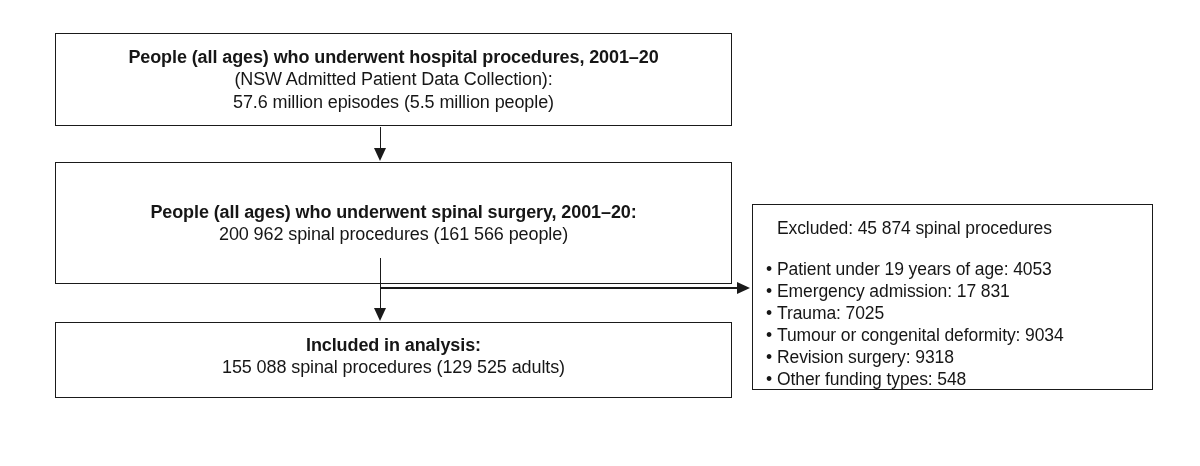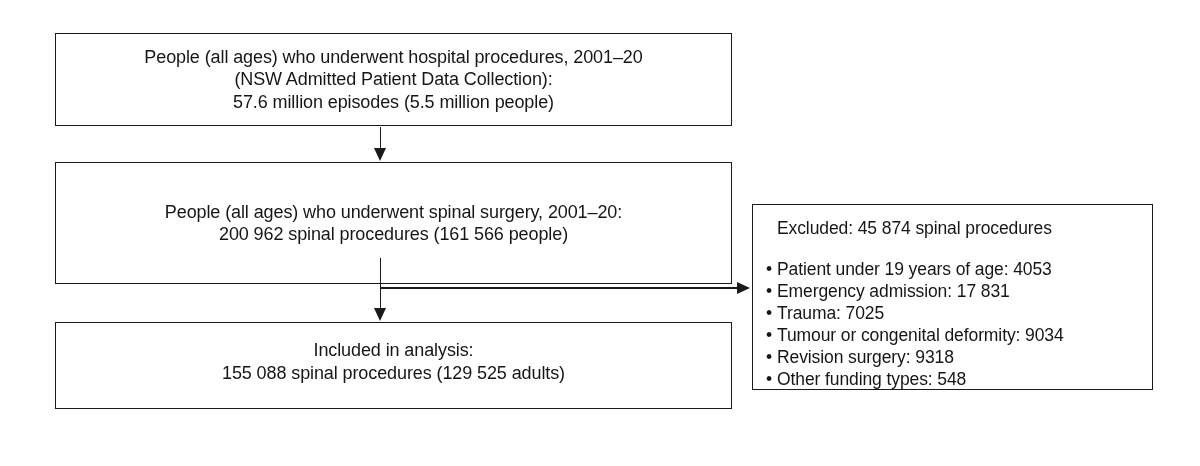--- a/index.html
+++ b/index.html
@@ -27,25 +27,25 @@
     width: 677px;
     display: flex;
     flex-direction: column;
     justify-content: center;
     text-align: center;
     font-size: 18px;
     line-height: 22.5px;
     letter-spacing: -0.1px;
   }
   .flow-box .title {
-    font-weight: 400;
+    font-weight: 700;
   }
   #box-hospital { top: 33px;  height: 93px; }
   #box-spinal   { top: 162px; height: 122px; }
-  #box-included { top: 322px; height: 87px; padding-bottom: 8px; }
+  #box-included { top: 322px; height: 76px; padding-bottom: 8px; }
 
   #box-excluded {
     left: 752px;
     top: 204px;
     width: 401px;
     height: 186px;
     font-size: 17.5px;
     line-height: 22px;
     letter-spacing: -0.1px;
     padding-top: 12px;

